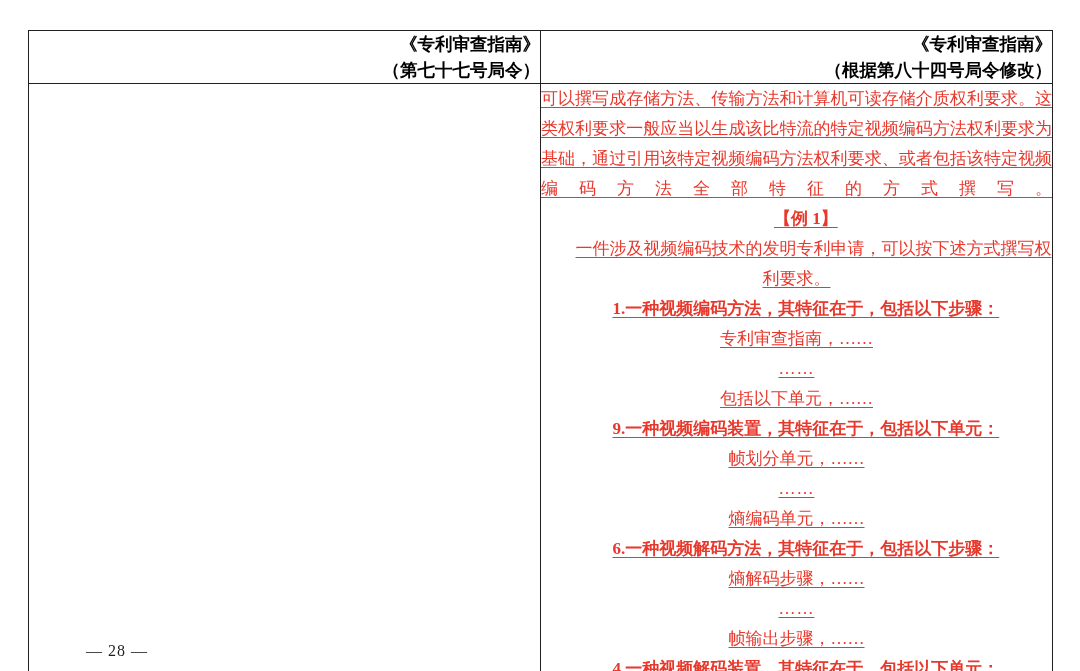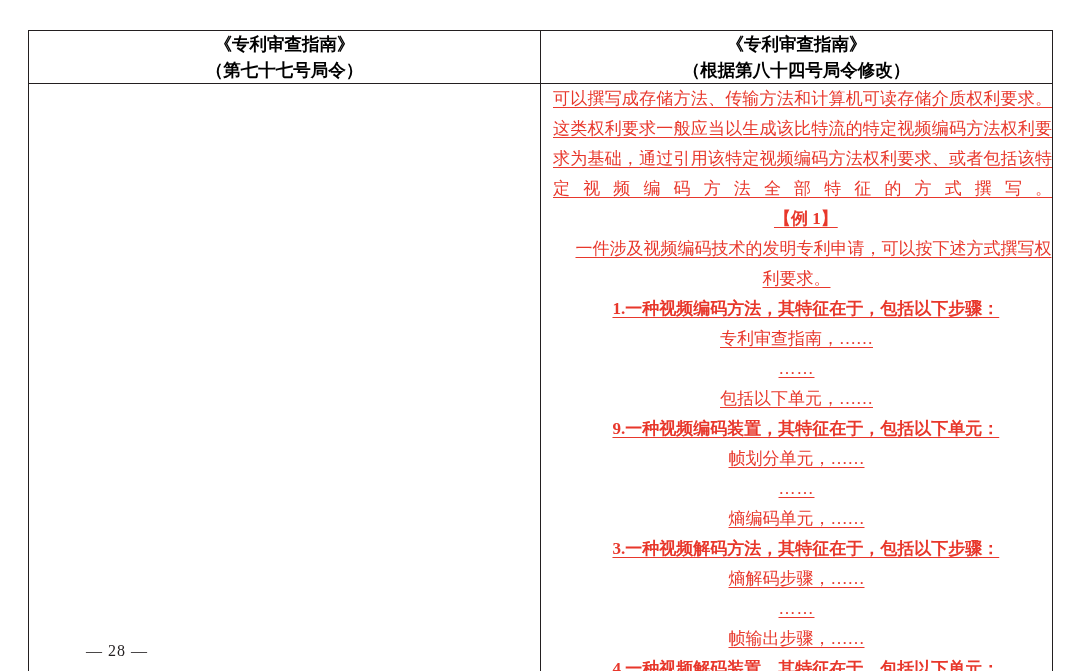--- a/index.html
+++ b/index.html
@@ -32,21 +32,21 @@
   }
   .doc-table td {
     border: 1px solid #231f20;
     vertical-align: top;
     padding: 0;
   }
   .col-left { width: 512px; }
   .col-right { width: 512px; }
 
   .head-cell {
-    text-align: center;
+    text-align: right;
     padding: 8px 6px 8px 6px;
     font-weight: bold;
     font-size: 17.5px;
     line-height: 26px;
     color: #000000;
   }
   .head-line { white-space: nowrap; }
 
   .body-cell-left {
     height: 545px;
@@ -66,21 +66,20 @@
     text-underline-offset: 3px;
   }
   .rev-block {
     margin: 0;
     padding: 0;
     text-align: center;
   }
   .p-just {
     text-align: justify;
     text-align-last: justify;
-    margin-left: 12px;
   }
   .indent2 {
     text-indent: 2em;
   }
   .indent1 {
     padding-left: 1.1em;
     font-weight: bold;
   }
   .bold {
     font-weight: bold;
@@ -135,21 +134,21 @@
           <div class="rev rev-block indent1">1.一种视频编码方法，其特征在于，包括以下步骤：</div>
           <div class="rev rev-block">专利审查指南，……</div>
           <div class="rev rev-block dots">……</div>
           <div class="rev rev-block">包括以下单元，……</div>
 
           <div class="rev rev-block indent1">9.一种视频编码装置，其特征在于，包括以下单元：</div>
           <div class="rev rev-block">帧划分单元，……</div>
           <div class="rev rev-block dots">……</div>
           <div class="rev rev-block">熵编码单元，……</div>
 
-          <div class="rev rev-block indent1">3.一种视频解码方法，其特征在于，包括以下步骤：</div>
+          <div class="rev rev-block indent1">6.一种视频解码方法，其特征在于，包括以下步骤：</div>
           <div class="rev rev-block">熵解码步骤，……</div>
           <div class="rev rev-block dots">……</div>
           <div class="rev rev-block">帧输出步骤，……</div>
 
           <div class="rev rev-block indent1">4.一种视频解码装置，其特征在于，包括以下单元：</div>
 
         </td>
       </tr>
     </tbody>
   </table>

